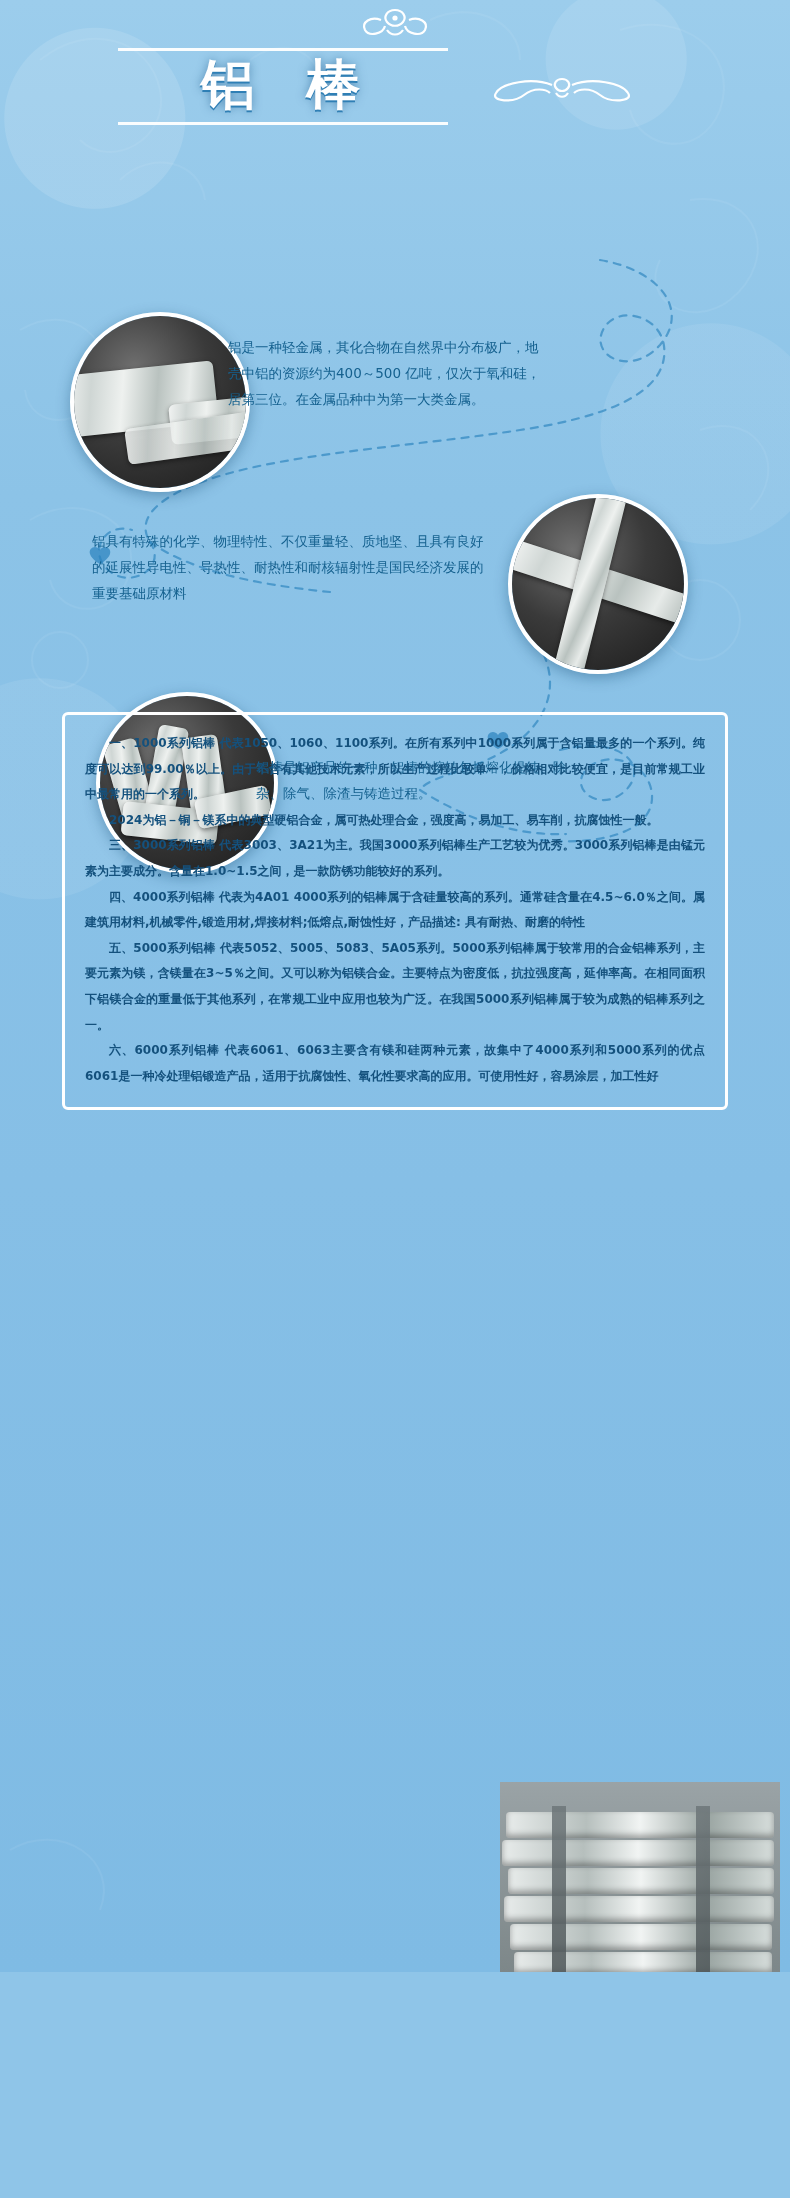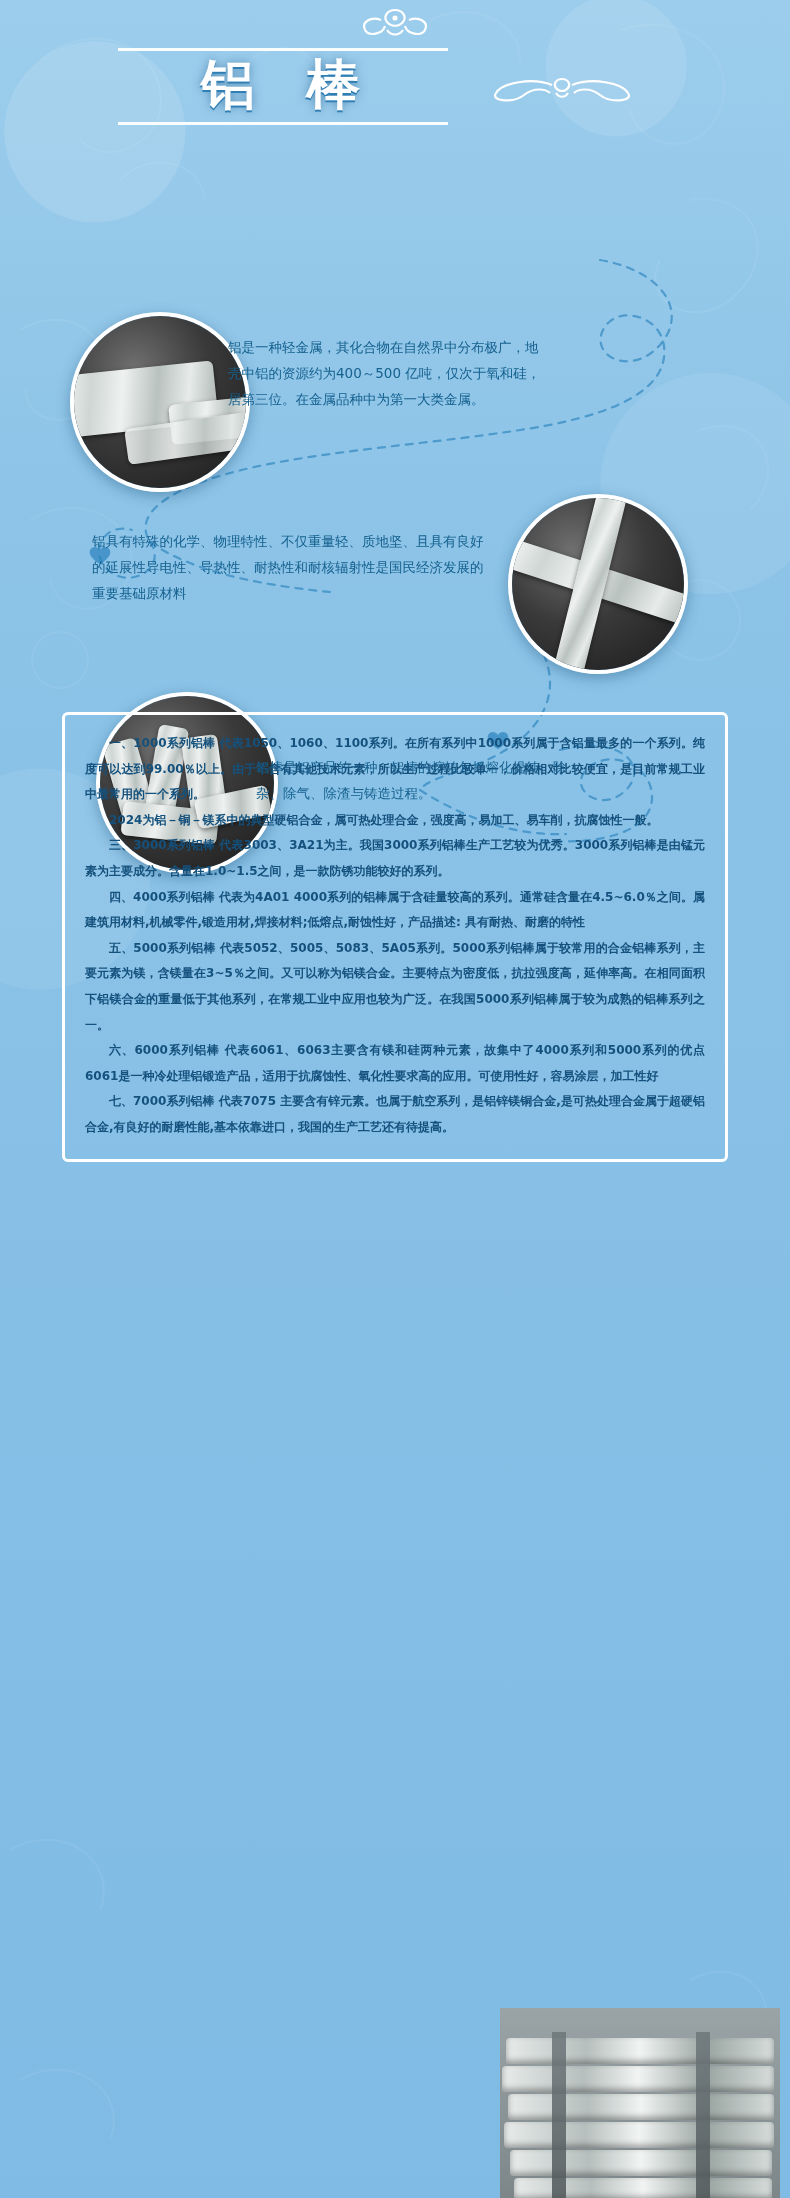--- a/index.html
+++ b/index.html
@@ -9,21 +9,21 @@
     overflow: hidden;
   }
   body {
     font-family: "Liberation Sans", sans-serif;
     background: #8fc5e8;
     position: relative;
   }
   .page {
     position: relative;
     width: 790px;
-    height: 2198px;
+    height: 1972px;
     background:
       radial-gradient(circle at 12% 6%, rgba(255,255,255,0.12) 0 90px, rgba(255,255,255,0) 91px),
       radial-gradient(circle at 78% 3%, rgba(255,255,255,0.10) 0 70px, rgba(255,255,255,0) 71px),
       radial-gradient(circle at 90% 22%, rgba(255,255,255,0.08) 0 110px, rgba(255,255,255,0) 111px),
       radial-gradient(circle at 5% 40%, rgba(255,255,255,0.08) 0 110px, rgba(255,255,255,0) 111px),
       linear-gradient(180deg, #9ccdec 0%, #8cc3e7 25%, #86bfe6 60%, #7fbbe4 100%);
     overflow: hidden;
   }
   
   .bg-pattern {
@@ -243,21 +243,20 @@
     <div class="para" style="left:256px; top:604px; width:316px;">铝棒是铝产品的一种，铝棒的熔铸包括熔化提纯、除杂、除气、除渣与铸造过程。</div>
   </div>
 
   <div class="textbox">
     <p>一、1000系列铝棒 代表1050、1060、1100系列。在所有系列中1000系列属于含铝量最多的一个系列。纯度可以达到99.00％以上。由于不含有其他技术元素，所以生产过程比较单一，价格相对比较便宜，是目前常规工业中最常用的一个系列。</p>
     <p>2024为铝－铜－镁系中的典型硬铝合金，属可热处理合金，强度高，易加工、易车削，抗腐蚀性一般。</p>
     <p>三、3000系列铝棒 代表3003、3A21为主。我国3000系列铝棒生产工艺较为优秀。3000系列铝棒是由锰元素为主要成分。含量在1.0~1.5之间，是一款防锈功能较好的系列。</p>
     <p>四、4000系列铝棒 代表为4A01 4000系列的铝棒属于含硅量较高的系列。通常硅含量在4.5~6.0％之间。属建筑用材料,机械零件,锻造用材,焊接材料;低熔点,耐蚀性好，产品描述: 具有耐热、耐磨的特性</p>
     <p>五、5000系列铝棒 代表5052、5005、5083、5A05系列。5000系列铝棒属于较常用的合金铝棒系列，主要元素为镁，含镁量在3~5％之间。又可以称为铝镁合金。主要特点为密度低，抗拉强度高，延伸率高。在相同面积下铝镁合金的重量低于其他系列，在常规工业中应用也较为广泛。在我国5000系列铝棒属于较为成熟的铝棒系列之一。</p>
     <p>六、6000系列铝棒 代表6061、6063主要含有镁和硅两种元素，故集中了4000系列和5000系列的优点6061是一种冷处理铝锻造产品，适用于抗腐蚀性、氧化性要求高的应用。可使用性好，容易涂层，加工性好</p>
-    <p>七、7000系列铝棒 代表7075 主要含有锌元素。也属于航空系列，是铝锌镁铜合金,是可热处理合金属于超硬铝合金,有良好的耐磨性能,基本依靠进口，我国的生产工艺还有待提高。</p>
   </div>
 
   <div class="bottom-photo">
     <div class="bp-bundle"></div>
     <div class="bp-rod" style="left:6px;  top:30px; width:268px; height:26px;"></div>
     <div class="bp-rod" style="left:2px;  top:58px; width:272px; height:26px;"></div>
     <div class="bp-rod" style="left:8px;  top:86px; width:266px; height:26px;"></div>
     <div class="bp-rod" style="left:4px;  top:114px; width:270px; height:26px;"></div>
     <div class="bp-rod" style="left:10px; top:142px; width:262px; height:26px;"></div>
     <div class="bp-rod" style="left:14px; top:170px; width:258px; height:22px;"></div>

